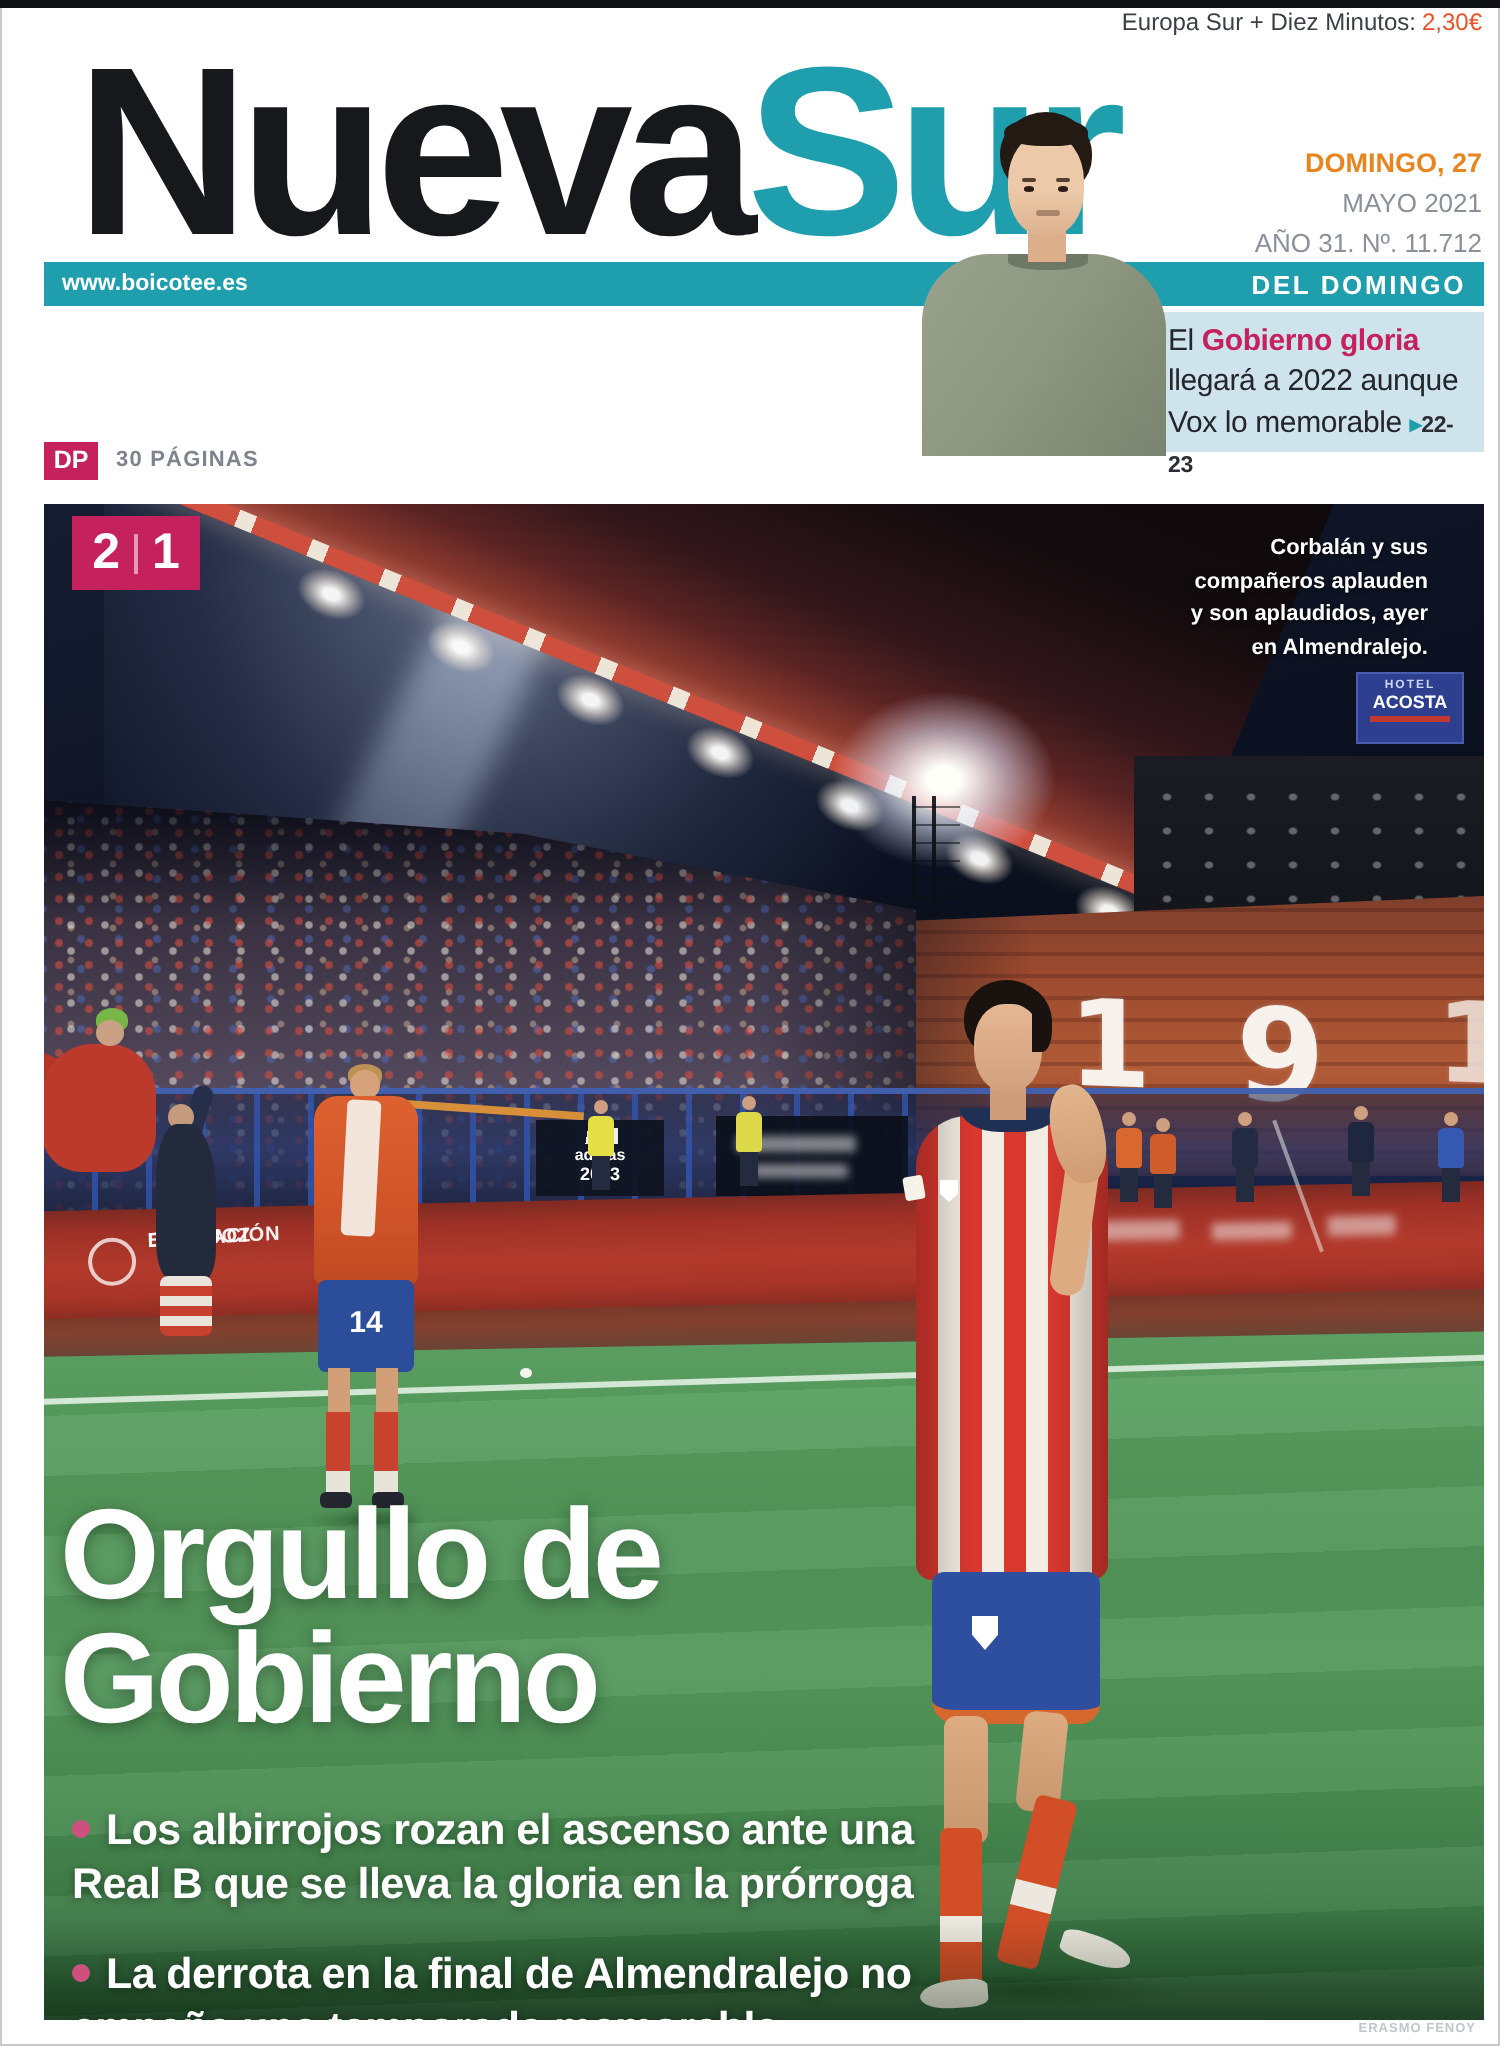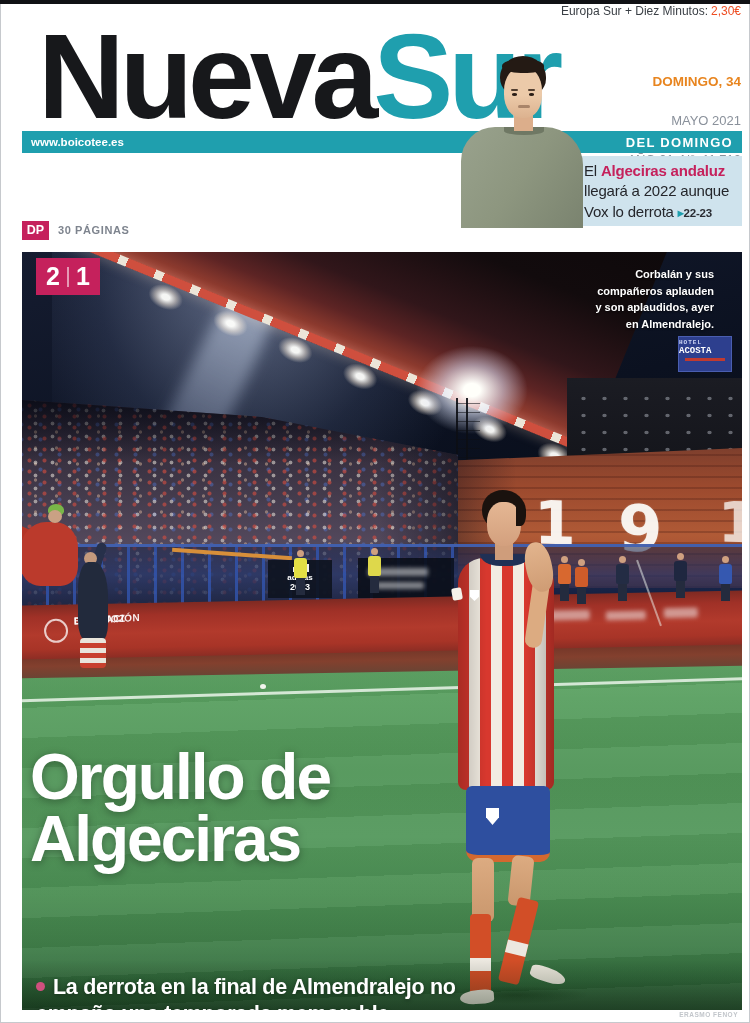--- a/index.html
+++ b/index.html
@@ -8,21 +8,21 @@
   
   .topblack{position:absolute;left:0;top:0;width:750px;height:4px;background:#101114;}
   .price{position:absolute;top:4px;right:9px;font-size:12px;font-weight:400;color:#3a3f45;z-index:4;}
   .price .val{color:#ee4e23;margin-left:3px;}
   .masthead{position:absolute;left:38px;top:16px;margin:0;font-size:120px;font-weight:800;
             letter-spacing:-5px;line-height:1;z-index:0;white-space:nowrap;}
   .mh-black{color:#17181b;}
   .mh-teal{color:#1f9fae;}
   .dateblock{position:absolute;top:72px;right:9px;text-align:right;line-height:1.5;z-index:0;}
   .db-1{color:#e8851f;font-weight:800;font-size:13.5px;}
-  .db-2{color:#8a919b;font-size:13px;font-weight:500;margin-top:19px;}
+  .db-2{color:#8a919b;font-size:13px;font-weight:500;}
   
   .tealbar{position:absolute;left:22px;top:131px;width:720px;height:22px;background:#1f9fae;z-index:2;
            display:flex;align-items:center;justify-content:space-between;padding:0 9px;box-sizing:border-box;}
   .tb-url{color:#fff;font-size:11.5px;font-weight:700;cursor:pointer;}
   .tb-section{color:#fff;font-size:13px;font-weight:800;letter-spacing:1.3px;}
   
   .leadbox{position:absolute;left:22px;top:156px;width:450px;height:70px;background:#cfe3ed;z-index:1;
            padding:6px 10px;box-sizing:border-box;}
   .lb-line{font-size:21.5px;letter-spacing:-.6px;color:#24262b;font-weight:500;line-height:1.32;white-space:nowrap;}
   .hl-mag{color:#c5215c;font-weight:800;}
@@ -62,21 +62,21 @@
   .roofmass{left:0;top:-290px;width:840px;height:290px;
             background:linear-gradient(180deg,#0a0709 0%,#120b0d 52%,#31161a 76%,#5d2424 88%,#8c3a2e 96%,#a6483a 100%);}
   .roofedge{left:110px;top:-3px;width:730px;height:9px;box-shadow:0 2px 12px rgba(255,225,200,.28);
             background:repeating-linear-gradient(90deg,#cf4f3e 0 30px,#ece5d8 30px 39px);}
   .rlight{top:7px;width:36px;height:24px;
           background:radial-gradient(ellipse at center,rgba(255,255,252,.95) 16%,rgba(255,242,225,.5) 42%,rgba(0,0,0,0) 70%);}
   .building{left:545px;top:126px;width:177px;height:86px;background:linear-gradient(180deg,#1b1c23,#14151b);z-index:4;}
   .windows{left:6px;top:12px;width:165px;height:68px;opacity:.55;
            background:radial-gradient(rgba(205,210,220,.75) 1.6px,rgba(0,0,0,0) 2.6px);background-size:21px 17px;}
   .hotelsign{left:656px;top:84px;width:52px;height:34px;background:#2d3f8e;border:1px solid #4a5eb0;z-index:4;
-             color:#fff;text-align:left;line-height:1.1;font-family:Liberation Mono, monospace;}
+             color:#fff;text-align:center;line-height:1.1;}
   .hs1{position:static!important;font-size:6px;letter-spacing:1px;margin-top:3px;font-weight:700;color:#cdd6f5;}
   .hs2{position:static!important;font-size:9px;font-weight:800;}
   .hs3{position:static!important;margin:2px auto 0;width:40px;height:3px;background:#c03a30;}
   .towerglow{left:392px;top:92px;width:116px;height:92px;z-index:5;
              background:radial-gradient(ellipse,rgba(255,255,250,1) 10%,rgba(225,232,255,.55) 38%,rgba(0,0,0,0) 68%);}
   .towermast{left:434px;top:146px;width:24px;height:168px;z-index:5;
              background:repeating-linear-gradient(90deg,rgba(12,14,20,.9) 0 2px,rgba(0,0,0,0) 2px 10px,rgba(12,14,20,.9) 10px 12px,rgba(0,0,0,0) 12px 24px),
                         repeating-linear-gradient(0deg,rgba(12,14,20,.55) 0 1px,rgba(0,0,0,0) 1px 9px);}
   .stand{left:398px;top:196px;width:322px;height:140px;z-index:5;clip-path:polygon(0 10%,100% 0,100% 100%,0 100%);
          background:repeating-linear-gradient(0deg,rgba(60,20,15,.25) 0 2px,rgba(0,0,0,0) 2px 11px),
@@ -209,35 +209,35 @@
 <div class="page">
   <div class="topblack"></div>
 
   <div class="price">
     <span>Europa Sur + Diez Minutos:</span><span class="val">2,30€</span>
   </div>
 
   <h1 class="masthead"><span class="mh-black">Nueva</span><span class="mh-teal">Sur</span></h1>
 
   <div class="dateblock">
-    <div class="db-1">DOMINGO, 34</div>
+    <div class="db-1">DOMINGO, 27</div>
     <div class="db-2">MAYO 2021</div>
     <div class="db-2">AÑO 31. Nº. 11.712</div>
   </div>
 
   <div class="tealbar">
     <span class="tb-url">www.boicotee.es</span>
     <span class="tb-section">DEL DOMINGO</span>
   </div>
 
 
   <div class="secbox">
-    <span>El </span><span class="hl-mag">Algeciras andaluz</span><br>
+    <span>El </span><span class="hl-mag">Gobierno gloria</span><br>
     <span>llegará a 2022 aunque</span><br>
-    <span>Vox lo derrota </span><span class="ref-arrow">▸</span><span class="sb-ref">22-23</span>
+    <span>Vox lo memorable </span><span class="ref-arrow">▸</span><span class="sb-ref">22-23</span>
   </div>
 
   <div class="man">
     <div class="man-shirt"></div>
     <div class="man-collar"></div>
     <div class="man-neck"></div>
     <div class="man-hair"></div>
     <div class="man-face"></div>
     <div class="man-fringe"></div>
     <div class="man-brow" style="left:59px;"></div>
@@ -356,20 +356,36 @@
       <div class="fh"></div>
         <div class="fb" style="background:#1f2740;"></div>
         <div class="fl"></div>
     </div>
     <div class="fig" style="left:697px;top:304px;">
       <div class="fh"></div>
         <div class="fb" style="background:#3558b0;"></div>
         <div class="fl"></div>
     </div>
 
+    <div class="p14">
+      <div class="p14-shadow"></div>
+      <div class="p14-hair"></div>
+      <div class="p14-head"></div>
+      <div class="p14-torso"></div>
+      <div class="p14-drape"></div>
+      <div class="p14-shorts">
+          <span class="p14-num">14</span>
+        </div>
+      <div class="p14-leg1"></div>
+      <div class="p14-leg2"></div>
+      <div class="p14-sock1"></div>
+      <div class="p14-sock2"></div>
+      <div class="p14-shoe1"></div>
+      <div class="p14-shoe2"></div>
+    </div>
 
     <div class="player">
       <div class="pl-shadow"></div>
       <div class="pl-armL"></div>
       <div class="pl-torso"></div>
       <div class="pl-collar"></div>
       <div class="pl-neck"></div>
       <div class="pl-hair"></div>
       <div class="pl-face"></div>
       <div class="pl-hside"></div>
@@ -401,20 +417,21 @@
 
     <div class="caption">
       <div>Corbalán y sus</div>
       <div>compañeros aplauden</div>
       <div>y son aplaudidos, ayer</div>
       <div>en Almendralejo.</div>
     </div>
 
     <div class="headline">
       <div>Orgullo de</div>
-      <div>Algeciras</div>
-    </div>
-
+      <div>Gobierno</div>
+    </div>
+
+    <div class="bullet b1"><span class="dot"></span><span>Los albirrojos rozan el ascenso ante una Real B que se lleva la gloria en la prórroga</span></div>
     <div class="bullet b2"><span class="dot"></span><span>La derrota en la final de Almendralejo no empaña una temporada memorable</span></div>
   </div>
 
   <div class="credit">ERASMO FENOY</div>
 </div>
 
 </body></html>

